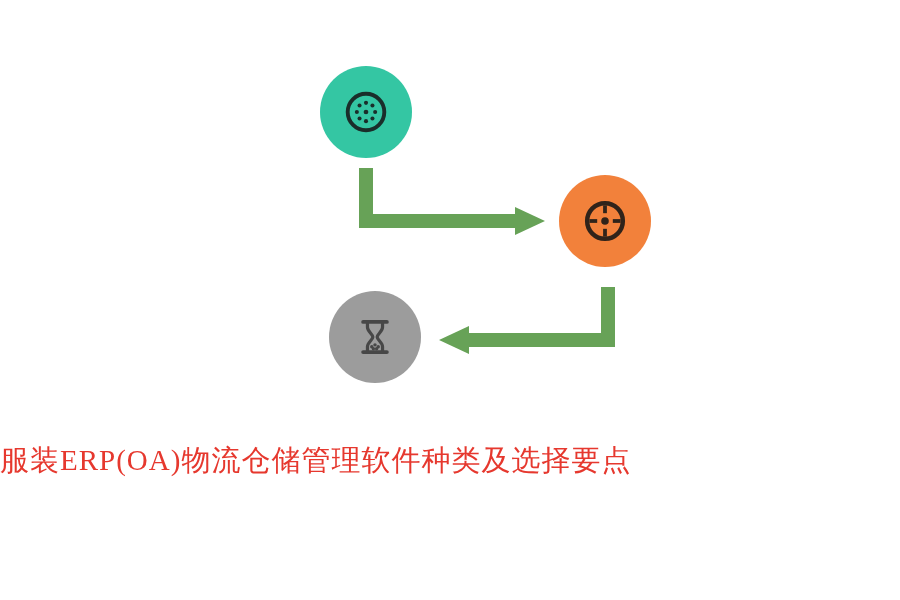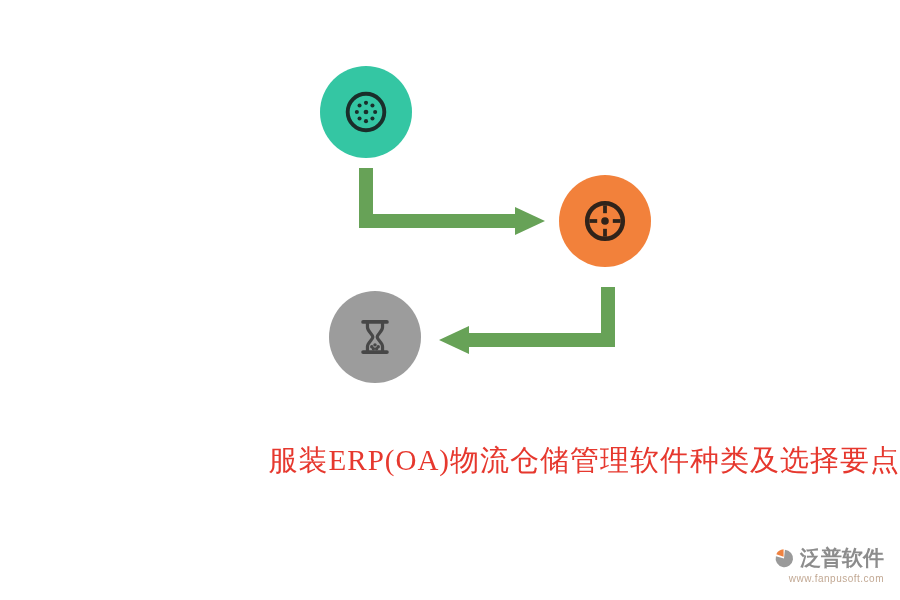--- a/index.html
+++ b/index.html
@@ -32,21 +32,21 @@
   .a2-v{left:601px;top:287px;width:14px;height:60px;}
   .a2-h{left:469px;top:333px;width:146px;height:14px;}
   .a2-head{
     position:absolute;left:439px;top:326px;width:0;height:0;
     border-top:14px solid transparent;border-bottom:14px solid transparent;
     border-right:30px solid #67a257;
   }
 
   .title{
     position:absolute;left:0;top:441px;width:100%;
-    text-align:right;
+    text-align:left;
     font-family:"Liberation Serif", serif;
     font-size:29px;
     color:#e6382e;
     letter-spacing:1px;
     white-space:nowrap;
   }
 
   .brand{
     position:absolute;right:16px;bottom:16px;
     display:flex;flex-direction:column;align-items:flex-end;
@@ -117,24 +117,14 @@
       <circle cx="23" cy="35" r="1.6" fill="#474747"></circle>
       <circle cx="26" cy="33.3" r="1.6" fill="#474747"></circle>
       <circle cx="29" cy="35" r="1.6" fill="#474747"></circle>
       <circle cx="24.5" cy="37" r="1.6" fill="#474747"></circle>
       <circle cx="27.5" cy="37" r="1.6" fill="#474747"></circle>
     </svg>
   </div>
 
   <div class="title">服装ERP(OA)物流仓储管理软件种类及选择要点</div>
 
-  <div class="brand">
-    <div class="brand-row">
-      <svg width="22" height="22" viewBox="0 0 24 24">
-        <path d="M13 3 A9.5 9.5 0 1 1 3.2 10 L12 12.5 Z" fill="#9a9a9a"></path>
-        <path d="M11.5 2.5 A9.5 9.5 0 0 0 3.6 7.8 L11.5 10.5 Z" fill="#ef8240"></path>
-      </svg>
-      <span class="brand-name">泛普软件</span>
-    </div>
-    <span class="brand-site">www.fanpusoft.com</span>
-  </div>
 
 </div>
 
 </body></html>

